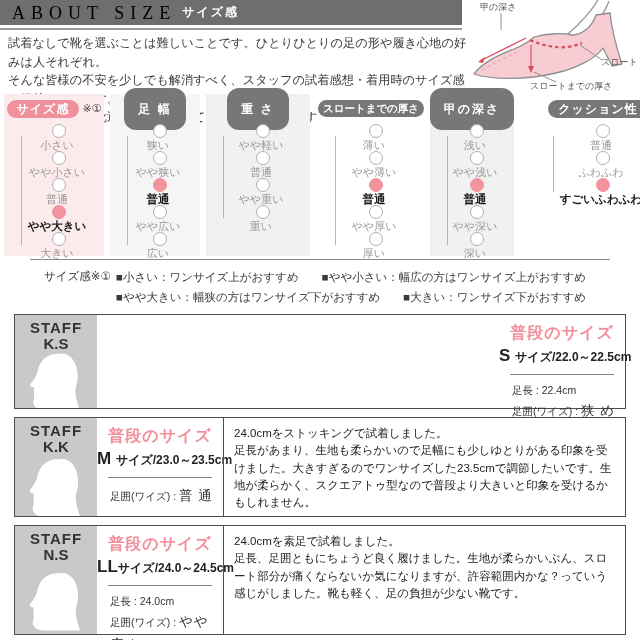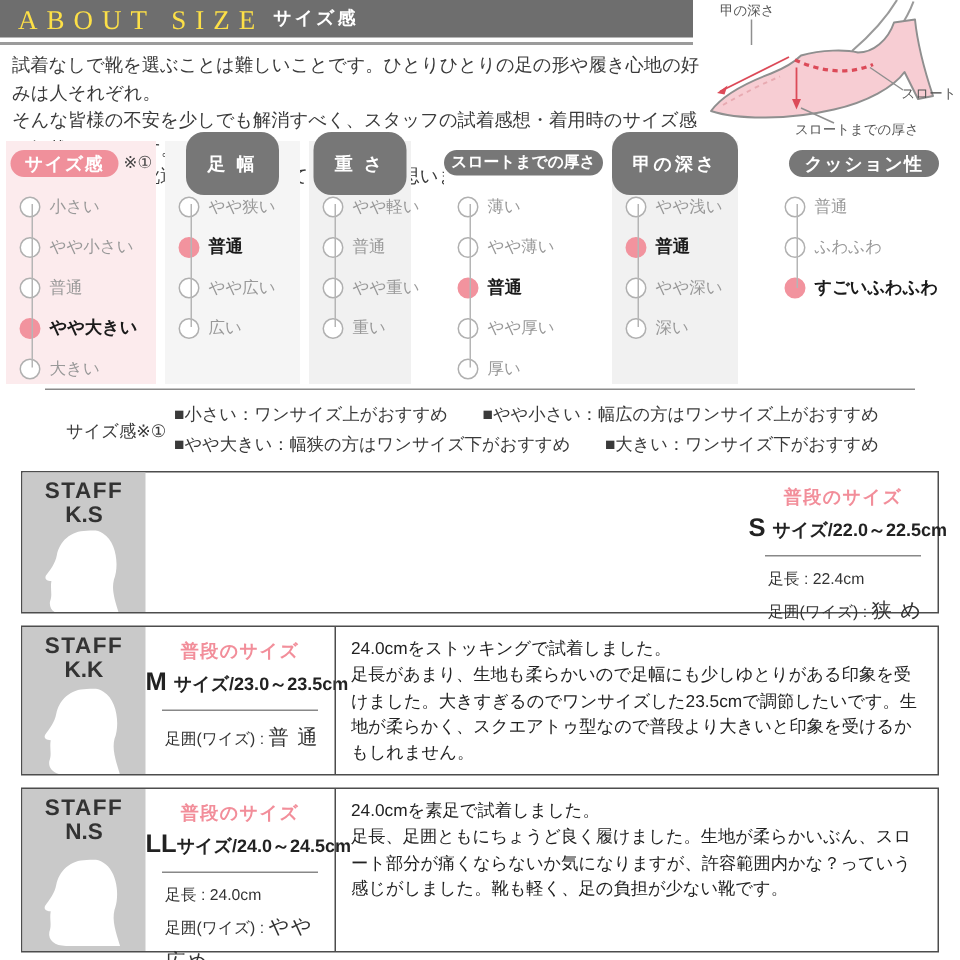--- a/index.html
+++ b/index.html
@@ -2,21 +2,21 @@
 <html><head>
 <meta charset="utf-8">
 <style>
   html,body{margin:0;padding:0;background:#fff;}
   body{font-family:"Liberation Sans","DejaVu Sans",sans-serif;color:#333;}
   #canvas{position:relative;width:640px;height:640px;background:#fff;overflow:hidden;}
 
   
   .header-bar{position:absolute;left:0;top:0;width:462px;height:25px;background:#6e6e6e;
     display:flex;align-items:center;}
-  .header-title-en{font-family:"Liberation Serif","DejaVu Serif",serif;color:#fde047;font-size:18px;
+  .header-title-en{font-family:"Liberation Serif","DejaVu Serif",serif;color:#000000;font-size:18px;
     letter-spacing:6px;margin-left:12px;line-height:1;}
   .header-title-ja{color:#fff;font-size:12px;font-weight:bold;margin-left:6px;letter-spacing:2px;}
   .header-underline{position:absolute;left:0;top:28px;width:462px;height:2px;background:#9b9b9b;}
 
   
   .intro{position:absolute;left:8px;top:34px;width:462px;font-size:12.2px;line-height:1.52;
     color:#3a3a3a;white-space:pre-line;}
 
   
   .shoe{position:absolute;left:468px;top:0;width:172px;height:92px;}
@@ -24,60 +24,60 @@
   .shoe-label{position:absolute;font-size:9px;color:#555;white-space:nowrap;}
   .lbl-instep{left:12px;top:1px;}
   .lbl-throat{left:133px;top:56px;}
   .lbl-thickness{left:62px;top:80px;}
 
   
   .ratings{position:absolute;left:4px;top:94px;height:162px;display:flex;}
   .rating-col{position:relative;height:100%;flex:0 0 auto;}
   .col-0{width:100px;background:#fcebed;margin-right:6px;}
   .col-1{width:90px;background:#f5f5f5;margin-right:6px;}
-  .col-2{width:68px;background:#f1f1f1;margin-right:22px;}
+  .col-2{width:104px;background:#f1f1f1;margin-right:8px;}
   .col-3{width:106px;background:#ffffff;margin-right:6px;}
   .col-4{width:84px;background:#f1f1f1;margin-right:22px;}
   .col-5{width:124px;background:#ffffff;}
   .pill-row{display:flex;align-items:center;justify-content:center;padding-top:3px;height:23px;}
   .pill{border-radius:12px;color:#fff;font-weight:bold;font-size:12px;padding:15px 14px;line-height:1;
     letter-spacing:2px;white-space:nowrap;}
   .pill-pink{background:#f0909b;letter-spacing:1px;padding:3px 10px;}
   .pill-gray{background:#777777;}
   .col-3 .pill{font-size:10.5px;padding:3px 5px;letter-spacing:0;}
   .col-5 .pill{letter-spacing:1px;padding:3px 10px;}
   .note-ref{font-size:11px;color:#444;margin-left:3px;}
   .opts{position:relative;padding-top:4px;}
   .opts::before{content:"";position:absolute;left:17px;top:16px;bottom:14px;width:1px;background:#b5b5b5;}
   .col-5 .opts::before{bottom:auto;height:56px;}
-  .opt-row{display:flex;align-items:center;height:27px;}
+  .opt-row{display:flex;align-items:center;height:27px;flex-direction:column;}
   .radio{width:14px;height:14px;border-radius:50%;background:#fff;border:1.5px solid #b0b0b0;
     margin-left:9px;flex:0 0 auto;box-sizing:border-box;}
   .opt-label{font-size:11px;color:#999;margin-left:6px;white-space:nowrap;}
   .opt-row.selected .radio{background:#f2939e;border-color:#f2939e;}
   .opt-row.selected .opt-label{color:#1a1a1a;font-weight:bold;font-size:11.5px;}
 
   
   .note-divider{position:absolute;left:30px;top:259px;width:580px;height:1px;background:#8a8a8a;}
   .size-note{position:absolute;left:44px;top:267px;display:flex;font-size:11.5px;color:#3a3a3a;}
-  .size-note-label{width:72px;flex:0 0 auto;padding-top:2px;margin-top:11px;}
+  .size-note-label{width:72px;flex:0 0 auto;padding-top:2px;}
   .size-note-lines{line-height:1.75;}
 
   
   .staff-section{position:absolute;left:14px;top:314px;width:612px;}
   .staff-box{border:1.5px solid #4d4d4d;display:flex;margin-bottom:8px;background:#fff;box-sizing:border-box;justify-content:space-between;}
   .staff-box.h1{height:95px;}
   .staff-box.h2{height:100px;}
   .staff-box.h3{height:110px;}
   .staff-cell{width:82px;flex:0 0 auto;background:#c9c9c9;position:relative;overflow:hidden;text-align:center;}
   .staff-word{font-size:15px;font-weight:bold;color:#333;letter-spacing:1px;line-height:1.15;padding-top:4px;}
   .staff-initials{font-size:15px;font-weight:bold;color:#333;line-height:1.1;}
   .staff-cell svg{position:absolute;left:4px;bottom:-2px;}
   .size-cell{width:126px;flex:0 0 auto;padding-top:8px;text-align:center;}
-  .usual-size{color:#f28e9a;font-size:12px;font-weight:bold;letter-spacing:1px;}
+  .usual-size{color:#f28e9a;font-size:16px;font-weight:bold;letter-spacing:1px;}
   .size-line{margin-top:2px;color:#222;white-space:nowrap;}
   .size-prefix{font-size:17px;font-weight:bold;}
   .size-rest{font-size:12px;font-weight:bold;margin-top:12px;}
   .size-hr{width:104px;border:none;border-top:1px solid #888;margin:8px auto 7px auto;}
   .foot-info{text-align:left;margin-left:13px;font-size:10.5px;color:#333;line-height:1.7;}
   .foot-width-val{font-size:13.5px;letter-spacing:1px;}
   .review-cell{flex:1;border-left:1.5px solid #4d4d4d;padding:7px 10px 6px 10px;font-size:11.5px;
     line-height:1.5;color:#222;white-space:pre-line;}
 </style>
 </head>
@@ -155,20 +155,24 @@
           </div>
         </div>
     </div>
     <div class="rating-col col-1">
       <div class="pill-row">
         <span class="pill pill-gray">足 幅</span>
       </div>
       <div class="opts">
           <div class="opt-row">
             <span class="radio"></span>
+            <span class="opt-label">狭い</span>
+          </div>
+          <div class="opt-row">
+            <span class="radio"></span>
             <span class="opt-label">やや狭い</span>
           </div>
           <div class="opt-row selected">
             <span class="radio"></span>
             <span class="opt-label">普通</span>
           </div>
           <div class="opt-row">
             <span class="radio"></span>
             <span class="opt-label">やや広い</span>
           </div>
@@ -226,20 +230,24 @@
             <span class="radio"></span>
             <span class="opt-label">厚い</span>
           </div>
         </div>
     </div>
     <div class="rating-col col-4">
       <div class="pill-row">
         <span class="pill pill-gray">甲の深さ</span>
       </div>
       <div class="opts">
+          <div class="opt-row">
+            <span class="radio"></span>
+            <span class="opt-label">浅い</span>
+          </div>
           <div class="opt-row">
             <span class="radio"></span>
             <span class="opt-label">やや浅い</span>
           </div>
           <div class="opt-row selected">
             <span class="radio"></span>
             <span class="opt-label">普通</span>
           </div>
           <div class="opt-row">
             <span class="radio"></span>

